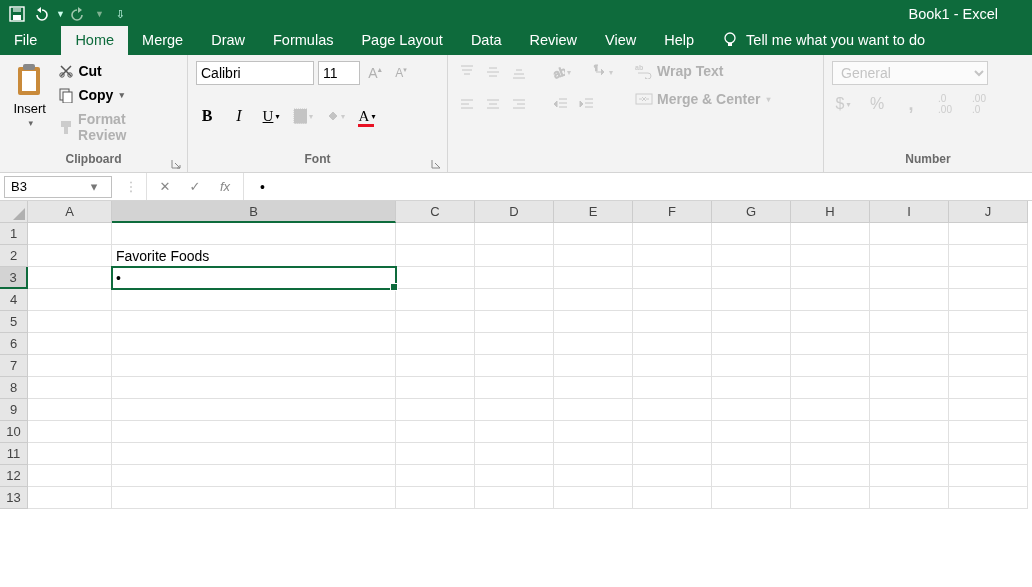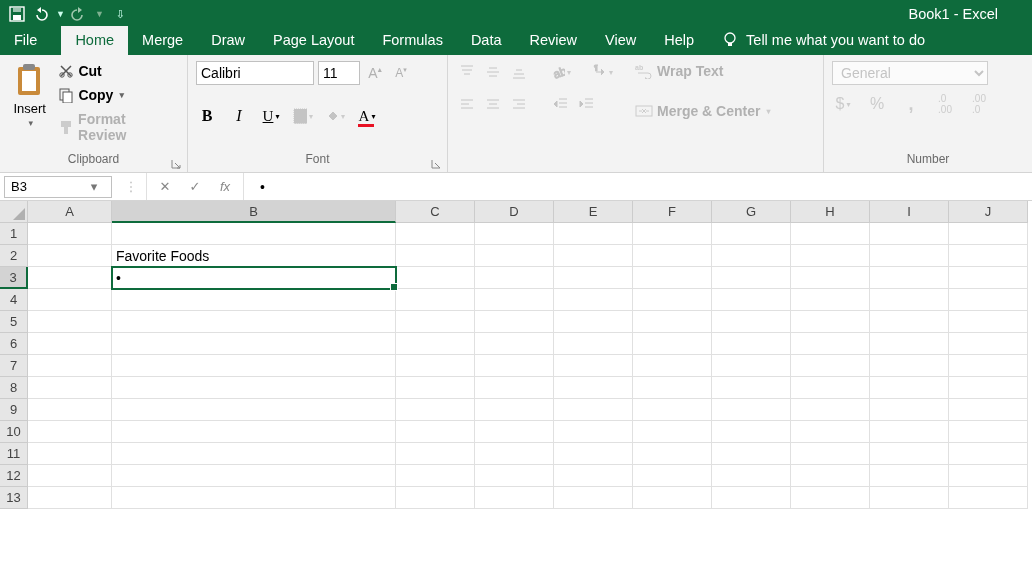--- a/index.html
+++ b/index.html
@@ -16,21 +16,21 @@
   .ribbon-tabs { background: #0e6b3c; height: 27px; display: flex; align-items: flex-end; color: #fff; }
   .tab { padding: 6px 14px 7px 14px; font-size: 14.5px; cursor: pointer; }
   .tab.active { background: #f3f3f3; color: #0e6b3c; }
   .tab.file { padding-right: 24px; }
   .tellme { display: flex; align-items: center; gap: 8px; padding: 0 14px 7px 14px; font-size: 14.5px; }
 
   
   .ribbon { background: #f3f3f3; height: 118px; display: flex; border-bottom: 1px solid #d4d4d4; }
   .group { display: flex; flex-direction: column; border-right: 1px solid #d6d6d6; padding: 6px 8px 2px 8px; }
   .group-body { flex: 1; display: flex; align-items: flex-start; }
-  .group-label { height: 18px; text-align: center; font-size: 12px; color: #6a6a6a; position: relative; }
+  .group-label { height: 18px; text-align: center; font-size: 12px; color: #6a6a6a; position: relative; font-weight: bold; }
   .dlaunch { position: absolute; right: -2px; bottom: 1px; width: 10px; height: 10px; }
   .disabled { color: #b1b1b1 !important; }
   .col { display: flex; flex-direction: column; gap: 4px; }
   .row { display: flex; align-items: center; gap: 4px; }
   .btn { display: flex; align-items: center; gap: 4px; padding: 2px 3px; cursor: pointer; font-size: 14px; font-weight: bold; }
   select, input.combo { background: #fff; border: 1px solid #c0c0c0; font-size: 14px; padding: 2px 4px; height: 24px; }
   .fontname { width: 118px; }
   .fontsize { width: 42px; }
   .icbox { width: 22px; height: 22px; display: flex; align-items: center; justify-content: center; border: 1px solid transparent; }
   .icbox.disabled svg * { stroke: #c4c4c4; fill: #c4c4c4; }
@@ -94,22 +94,22 @@
   </div>
   <div class="title-spacer"></div>
   <div class="title-text">Book1  -  Excel</div>
 </div>
 
 <div class="ribbon-tabs">
   <div class="tab file">File</div>
   <div class="tab active">Home</div>
   <div class="tab">Merge</div>
   <div class="tab">Draw</div>
+  <div class="tab">Formulas</div>
   <div class="tab">Page Layout</div>
-  <div class="tab">Formulas</div>
   <div class="tab">Data</div>
   <div class="tab">Review</div>
   <div class="tab">View</div>
   <div class="tab">Help</div>
   <div class="tellme">
     <svg width="16" height="16">
         <circle cx="8" cy="6" r="5" fill="none" stroke="#fff" stroke-width="1.3"></circle>
         <rect x="6" y="11" width="4" height="3" fill="#fff"></rect>
       </svg>
     <span>Tell me what you want to do</span>
@@ -291,21 +291,21 @@
           <div class="icbox disabled">
               <svg width="16" height="16">
                 <line x1="6" y1="3" x2="14" y2="3" stroke="#ccc"></line>
                 <line x1="6" y1="7" x2="14" y2="7" stroke="#ccc"></line>
                 <line x1="6" y1="11" x2="14" y2="11" stroke="#ccc"></line>
                 <path d="M1 5 L4 8 L1 11 Z" fill="#ccc"></path>
               </svg>
             </div>
         </div>
       </div>
-      <div class="col disabled" style="margin-left:18px;gap:20px;">
+      <div class="col disabled" style="margin-left:18px;gap:8px;">
         <div class="btn disabled">
           <svg width="18" height="16">
               <text x="0" y="7" font-size="7" fill="#ccc">ab</text>
               <path d="M3 10 L13 10 A3 3 0 0 1 13 16" fill="none" stroke="#ccc"></path>
               <path d="M13 16 L10 14 L10 18 Z" fill="#ccc"></path>
             </svg>
           <span>Wrap Text</span>
         </div>
         <div class="btn disabled">
           <svg width="18" height="16">

